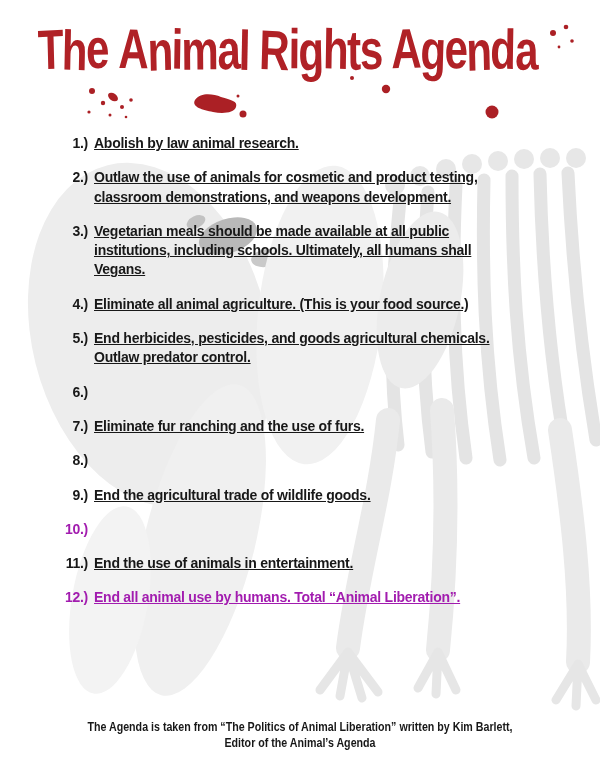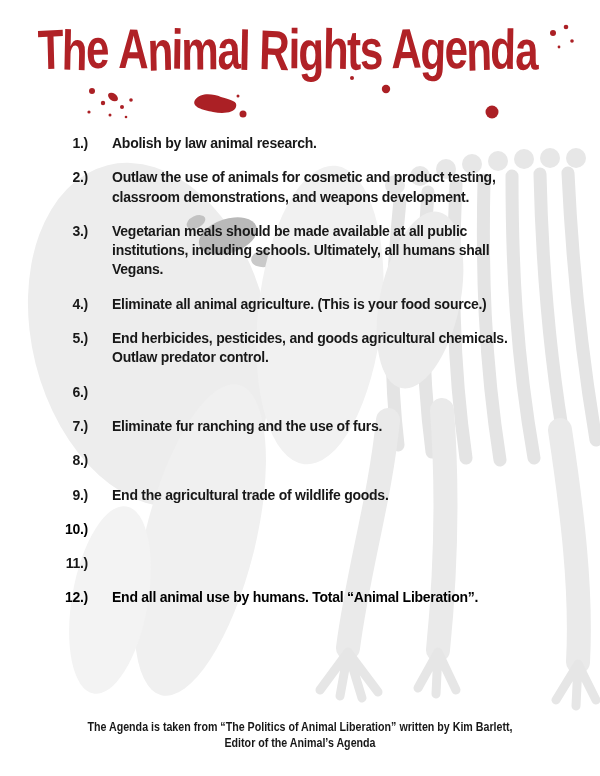--- a/index.html
+++ b/index.html
@@ -15,23 +15,23 @@
     transform:scaleX(0.75); transform-origin:left top; line-height:1;
   }
   .title span { display:inline-block; }
   .splatter-svg { position:absolute; top:0; left:0; z-index:1; }
   .list { position:absolute; top:134px; left:54px; width:500px; z-index:2; }
   .item {
     display:flex; margin-bottom:15px;
     font-size:14px; font-weight:bold; line-height:19.3px;
     letter-spacing:-0.25px; color:#181818;
   }
-  .item.red { color:#000000; }
+  .item.red { color:#a21caf; }
   .item .num { flex:none; width:34px; text-align:right; }
-  .item .text { margin-left:24px; white-space:pre-line; }
+  .item .text { margin-left:6px; white-space:pre-line;text-decoration:underline; }
   .footer {
     position:absolute; top:719px; left:0; width:600px; z-index:2;
     text-align:center; font-size:13px; font-weight:bold; line-height:15.5px;
     color:#181818; white-space:pre-line;
     transform:scaleX(0.82); transform-origin:center top;
   }
 </style>
 </head>
 <body>
 
@@ -153,20 +153,21 @@
       </div>
       <div class="item">
         <span class="num">9.)</span>
         <span class="text">End the agricultural trade of wildlife goods.</span>
       </div>
       <div class="item red">
         <span class="num">10.)</span>
       </div>
       <div class="item">
         <span class="num">11.)</span>
+        <span class="text">End the use of animals in entertainment.</span>
       </div>
       <div class="item red">
         <span class="num">12.)</span>
         <span class="text">End all animal use by humans. Total “Animal Liberation”.</span>
       </div>
     </div>
 
   <div class="footer">The Agenda is taken from “The Politics of Animal Liberation” written by Kim Barlett,
 Editor of the Animal’s Agenda</div>
 

